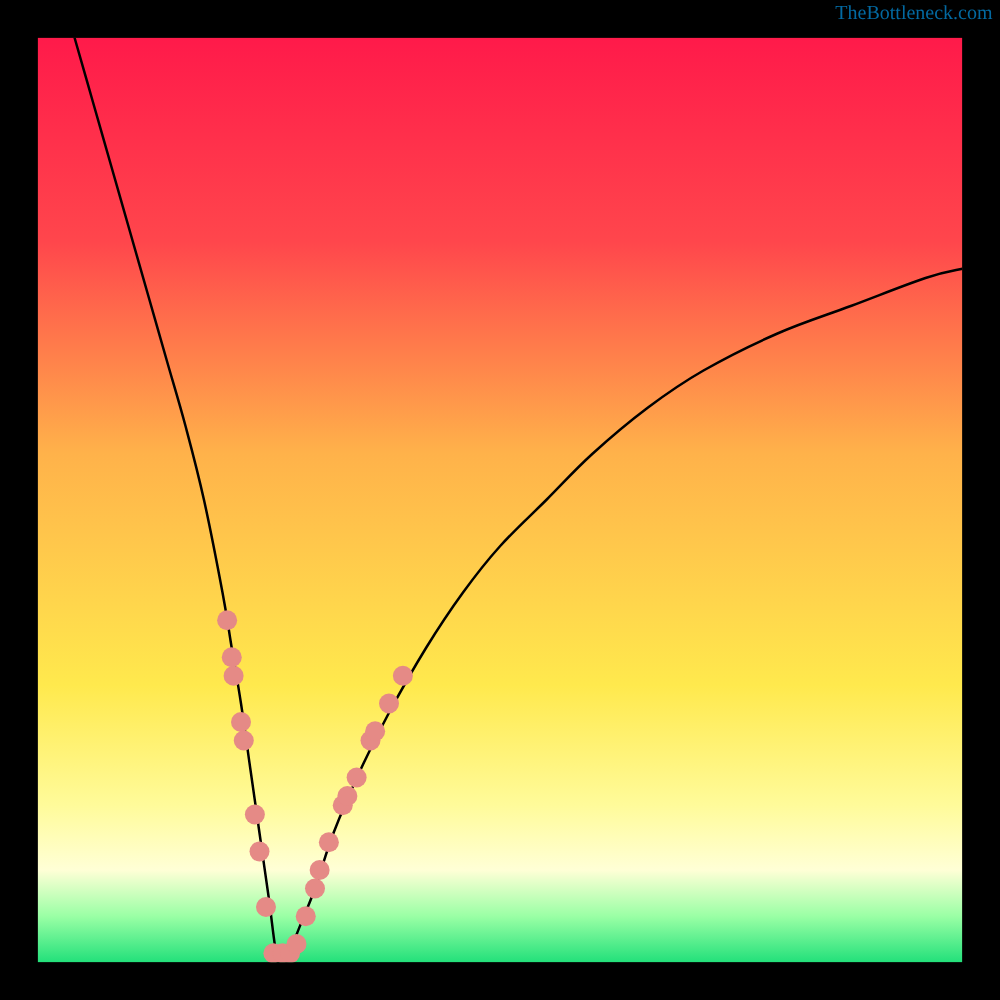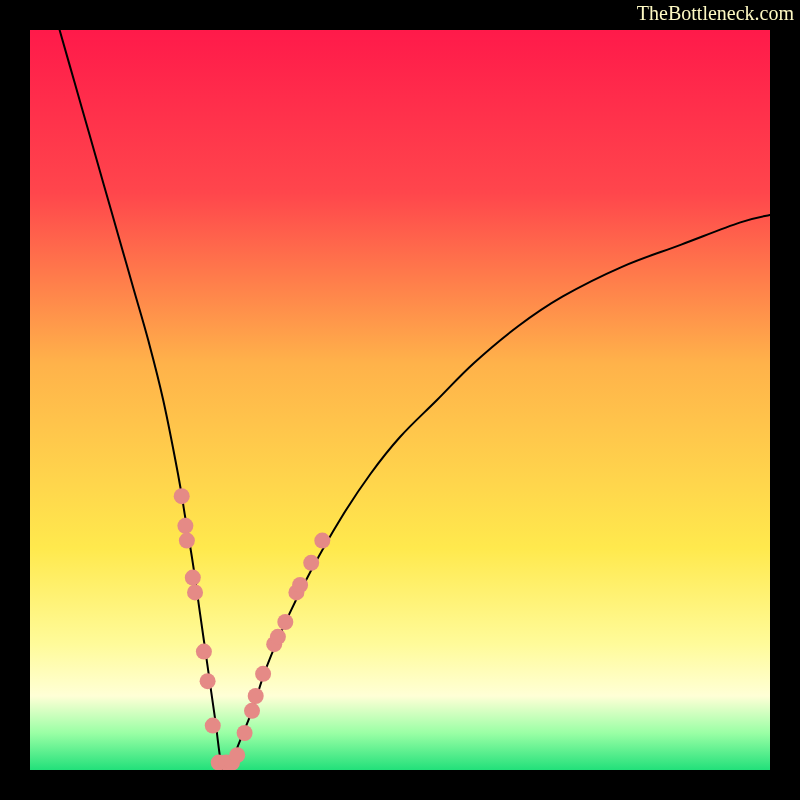--- a/index.html
+++ b/index.html
@@ -30,23 +30,23 @@
     left: 0;
     top: 0;
     width: 740px;
     height: 740px;
     display: block;
   }
   .watermark {
     position: absolute;
     top: 2px;
     right: 6px;
-    color: #fef9c3;
+    color: #0369a1;
     font-family: Georgia, 'Times New Roman', serif;
-    font-size: 20px;
+    font-size: 16px;
     font-weight: 500;
     user-select: none;
     pointer-events: none;
   }
 </style>
 </head>
 <body>
 
 <div class="stage">
   <div class="plot-area">

